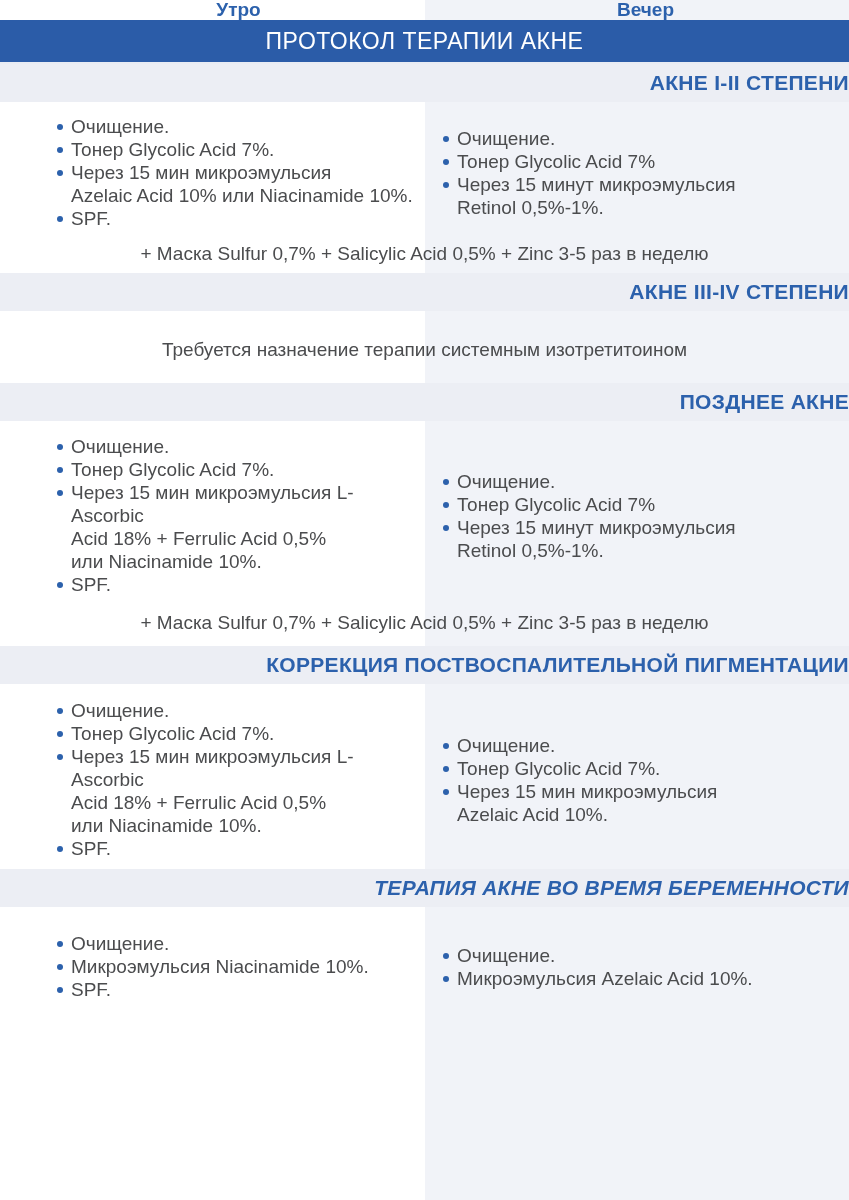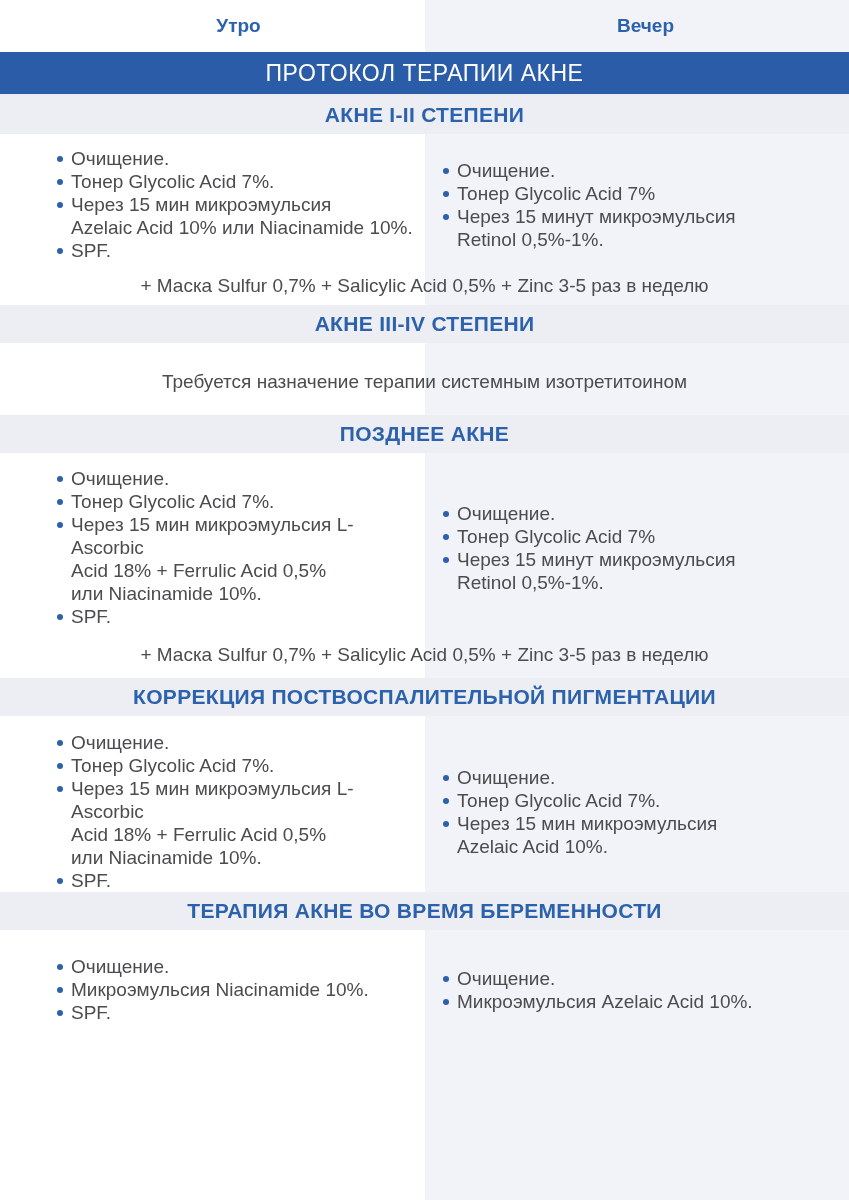--- a/index.html
+++ b/index.html
@@ -17,39 +17,39 @@
     background:#ffffff;
     font-family:"Liberation Sans","DejaVu Sans",sans-serif;
     color:var(--body-text);
   }
   .evening-backdrop{
     position:absolute;left:425px;top:0;width:424px;bottom:0;
     background:var(--evening-bg);
   }
   .page{position:absolute;inset:0;display:flex;flex-direction:column;}
 
-  .col-headers{height:52px;display:flex;flex:none;padding-left:35px;}
+  .col-headers{height:20px;display:flex;flex:none;padding-left:35px;}
   .col-head{
     flex:1;display:flex;align-items:center;justify-content:center;
     color:var(--heading-blue);font-weight:bold;font-size:19px;
   }
 
   .title-banner{
     height:44px;flex:none;background:var(--primary-blue);
     border-bottom:2px solid var(--divider);
     display:flex;align-items:center;justify-content:center;
     color:#ffffff;font-weight:normal;font-size:23px;letter-spacing:0.5px;
   }
 
   .section-banner{
     height:38px;flex:none;background:var(--banner-bg);
-    display:flex;align-items:center;justify-content:center;
+    display:flex;align-items:center;justify-content:flex-end;
     color:var(--heading-blue);font-weight:bold;font-size:21px;letter-spacing:0.3px;
   }
-  .mt24{margin-top:8px;} .mt22{margin-top:22px;} .mt20{margin-top:12px;} .mt9{}
+  .mt24{margin-top:8px;} .mt22{margin-top:22px;} .mt20{margin-top:12px;} .mt9{margin-top:9px;font-style:italic;}
 
   .content-row{display:flex;flex:none;align-items:center;}
   .cell{width:425px;flex:none;}
   .cell.morning{padding-left:57px;}
   .cell.evening{padding-left:18px;}
   .pt13{padding-top:13px;} .pt14{padding-top:14px;} .pt15{padding-top:15px;} .pt25{padding-top:25px;}
 
   ul.bullets{list-style:none;margin:0;padding:0;}
   ul.bullets li{display:flex;align-items:flex-start;font-size:19px;line-height:23px;}
   .dot{

